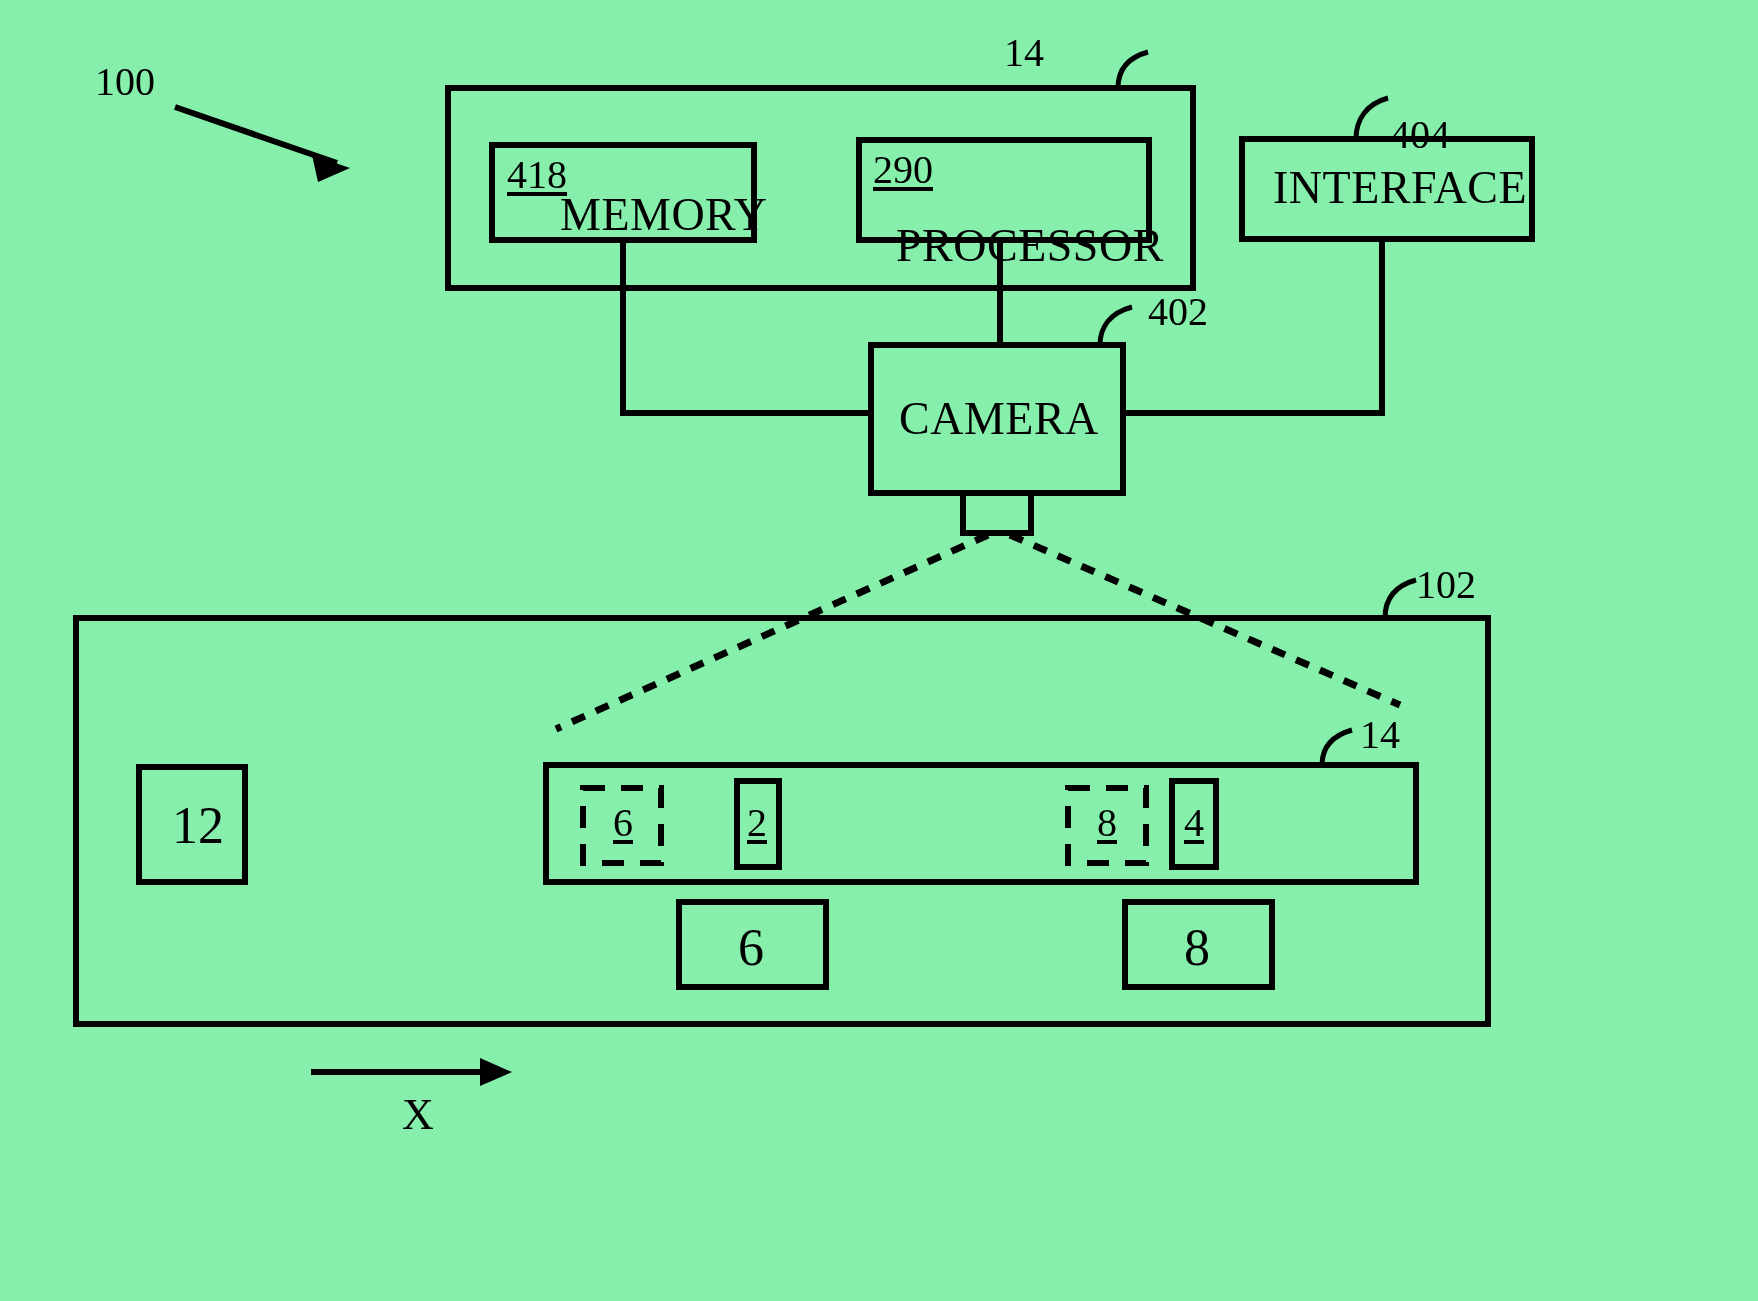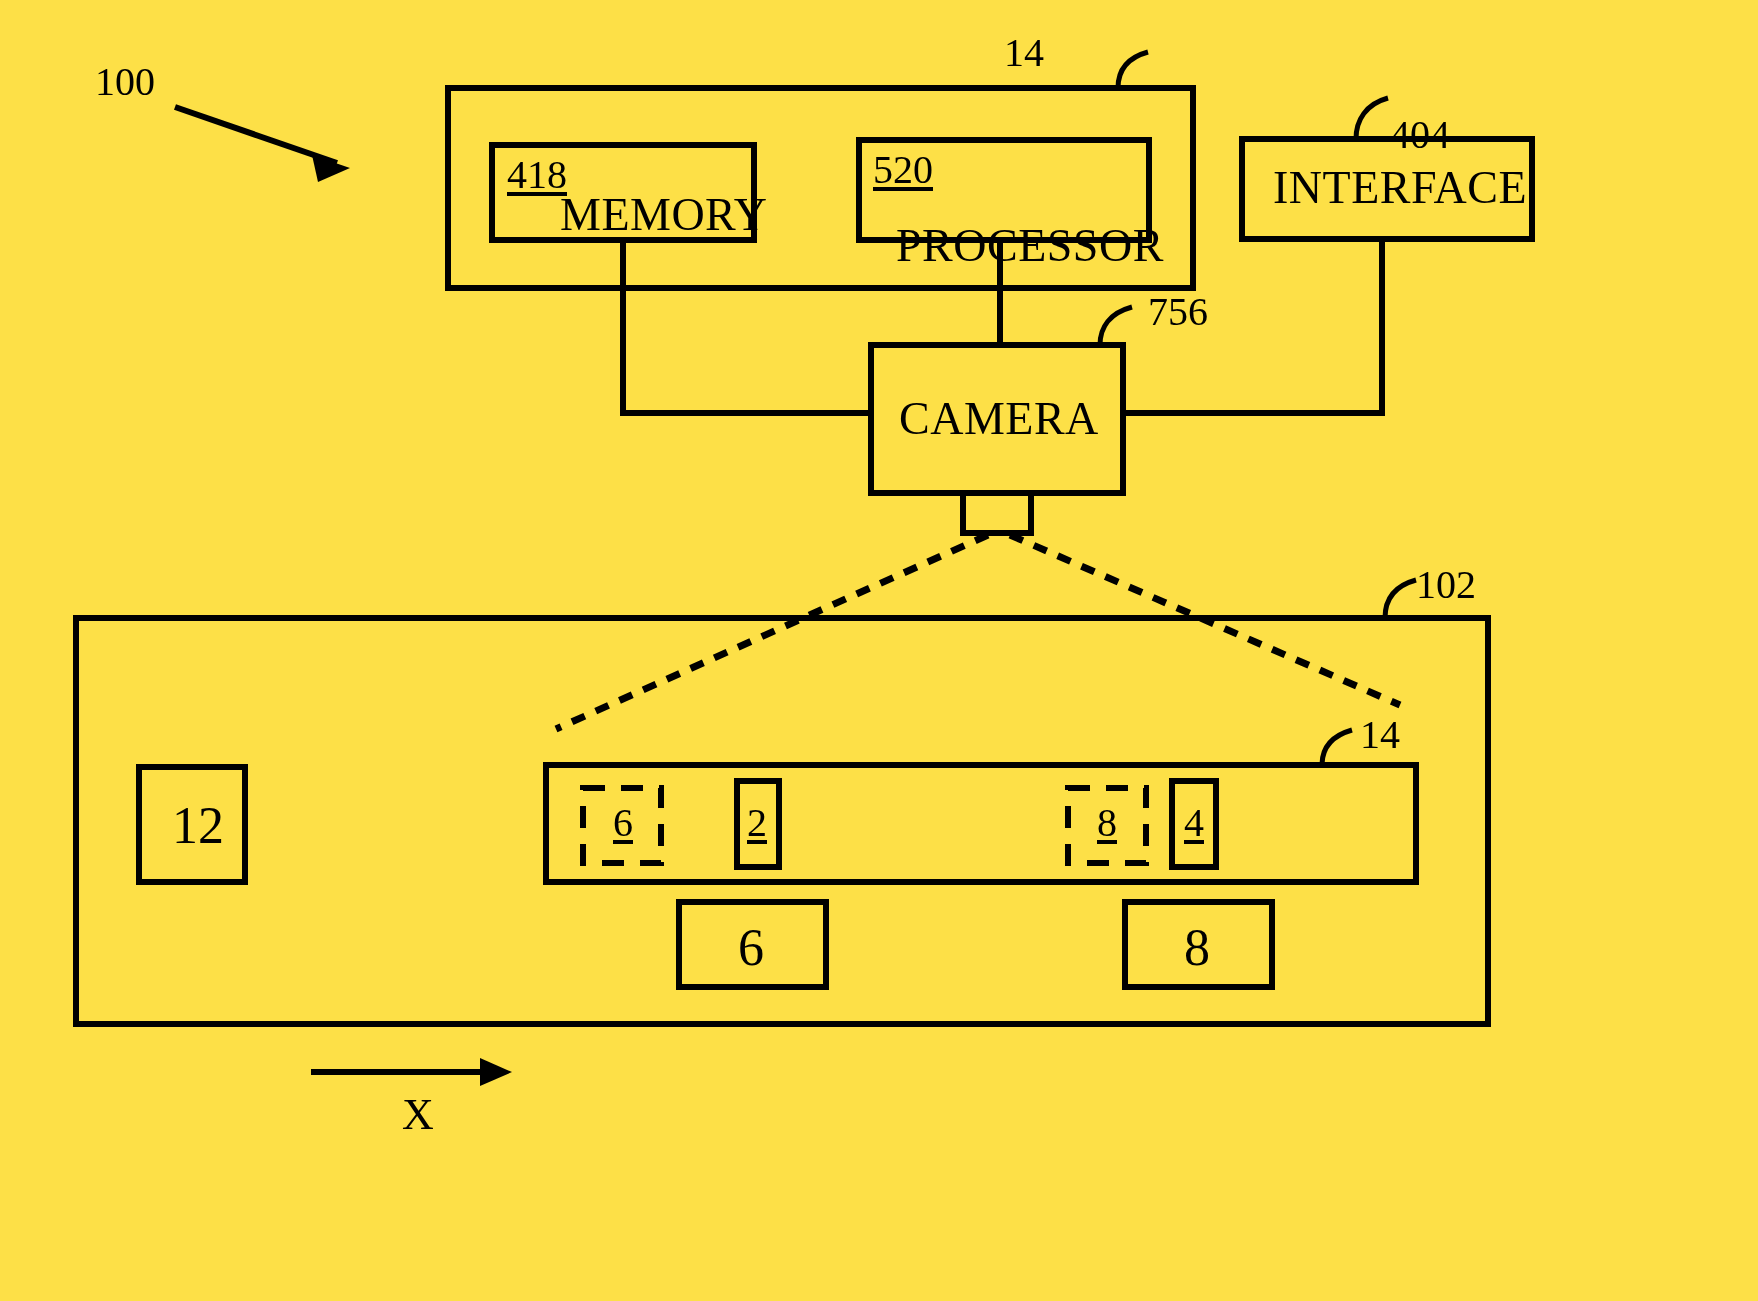--- a/index.html
+++ b/index.html
@@ -9,21 +9,21 @@
     background: #ffffff;
   }
   body {
     font-family: "Liberation Serif", "DejaVu Serif", serif;
     color: #000000;
   }
   #figure-root {
     position: relative;
     width: 1758px;
     height: 1301px;
-    background: #fde047;
+    background: #86efac;
     overflow: hidden;
   }
   #figure-svg {
     position: absolute;
     left: 0;
     top: 0;
     width: 1758px;
     height: 1301px;
   }
   .lbl {
@@ -120,27 +120,27 @@
 
   </svg>
 
   <div class="lbl ref" style="left:95px; top:62px;">100</div>
 
   <div class="lbl ref" style="left:1004px; top:33px;">14</div>
 
   <div class="lbl num-ul" style="left:507px; top:155px;">418</div>
   <div class="lbl caption" style="left:560px; top:192px;text-align:center;">MEMORY</div>
 
-  <div class="lbl num-ul" style="left:873px; top:150px;">520</div>
+  <div class="lbl num-ul" style="left:873px; top:150px;">290</div>
   <div class="lbl caption" style="left:896px; top:192px;margin-top:31px;">PROCESSOR</div>
 
   <div class="lbl ref" style="left:1390px; top:115px;">404</div>
   <div class="lbl caption" style="left:1273px; top:165px;">INTERFACE</div>
 
-  <div class="lbl ref" style="left:1148px; top:292px;">756</div>
+  <div class="lbl ref" style="left:1148px; top:292px;">402</div>
   <div class="lbl caption" style="left:899px; top:396px;">CAMERA</div>
 
   <div class="lbl ref" style="left:1416px; top:565px;">102</div>
 
   <div class="lbl ref" style="left:1360px; top:715px;">14</div>
 
   <div class="lbl num-ul-lg" style="left:172px; top:800px;">12</div>
 
   <div class="lbl num-ul" style="left:613px; top:803px;">6</div>
   <div class="lbl num-ul" style="left:747px; top:803px;">2</div>

